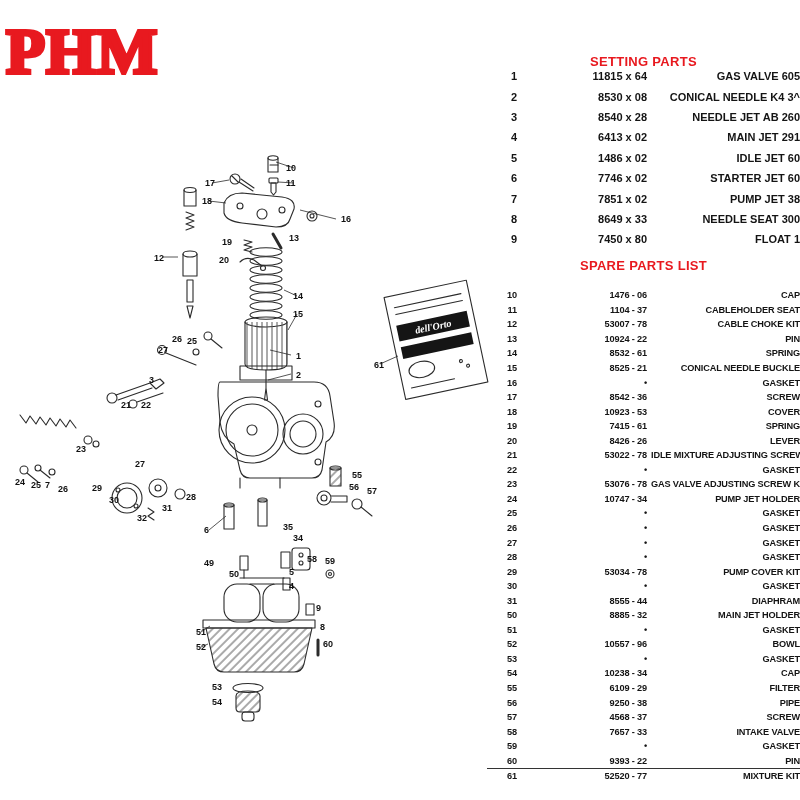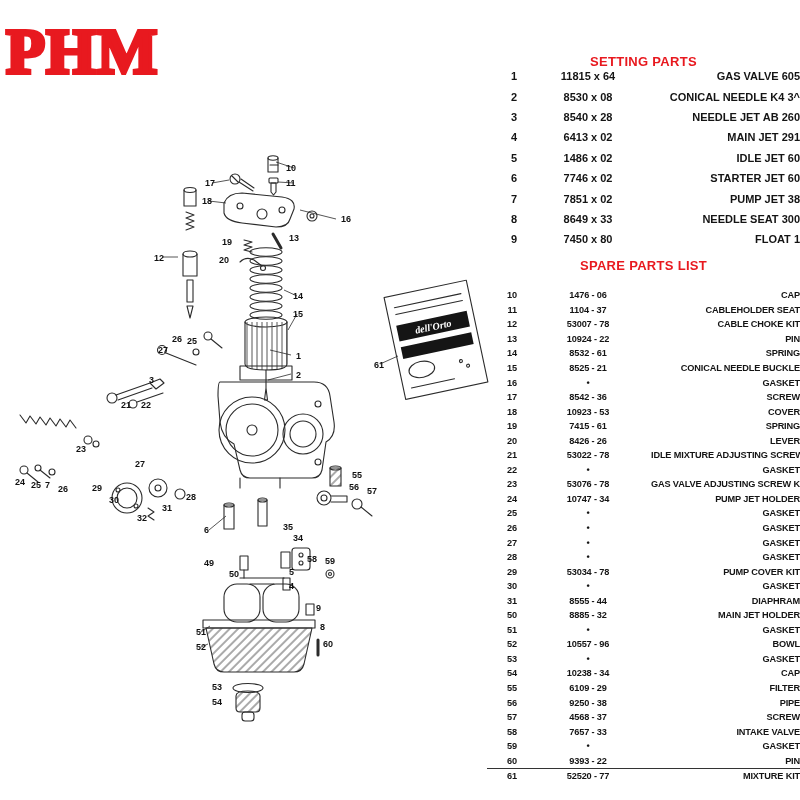--- a/index.html
+++ b/index.html
@@ -24,21 +24,21 @@
   .ptable{position:absolute;left:0;width:313px;}
   #setting-rows{top:66px;}
   #spare-rows{top:288px;}
   .prow{
     display:grid;grid-template-columns:42px 118px 1fr;align-items:center;
     font-weight:bold;color:#141414;
   }
   .setting .prow{height:20.4px;font-size:11px;}
   .spare .prow{height:14.56px;font-size:9.2px;letter-spacing:-0.15px;}
   .c-num{text-align:right;padding-right:12px;}
-  .c-code{text-align:center;white-space:nowrap;}
+  .c-code{text-align:right;white-space:nowrap;}
   .c-label{padding-left:4px;white-space:nowrap;text-align:right;}
   .prow.rule{border-top:1.5px solid #333;}
   #diagram{position:absolute;left:0;top:130px;}
   #diagram .art{fill:none;stroke:#2b2b2b;stroke-width:1.1;stroke-linecap:round;stroke-linejoin:round;}
   #callouts text{font:bold 9px "Liberation Sans",sans-serif;fill:#111;}
   #leaders line{stroke:#2b2b2b;stroke-width:0.8;}
   .sheet-band{fill:#151515;stroke:none;}
   .sheet-text{font:italic bold 10px "Liberation Serif",serif;fill:#fff;text-anchor:middle;}
 </style>
 </head>

